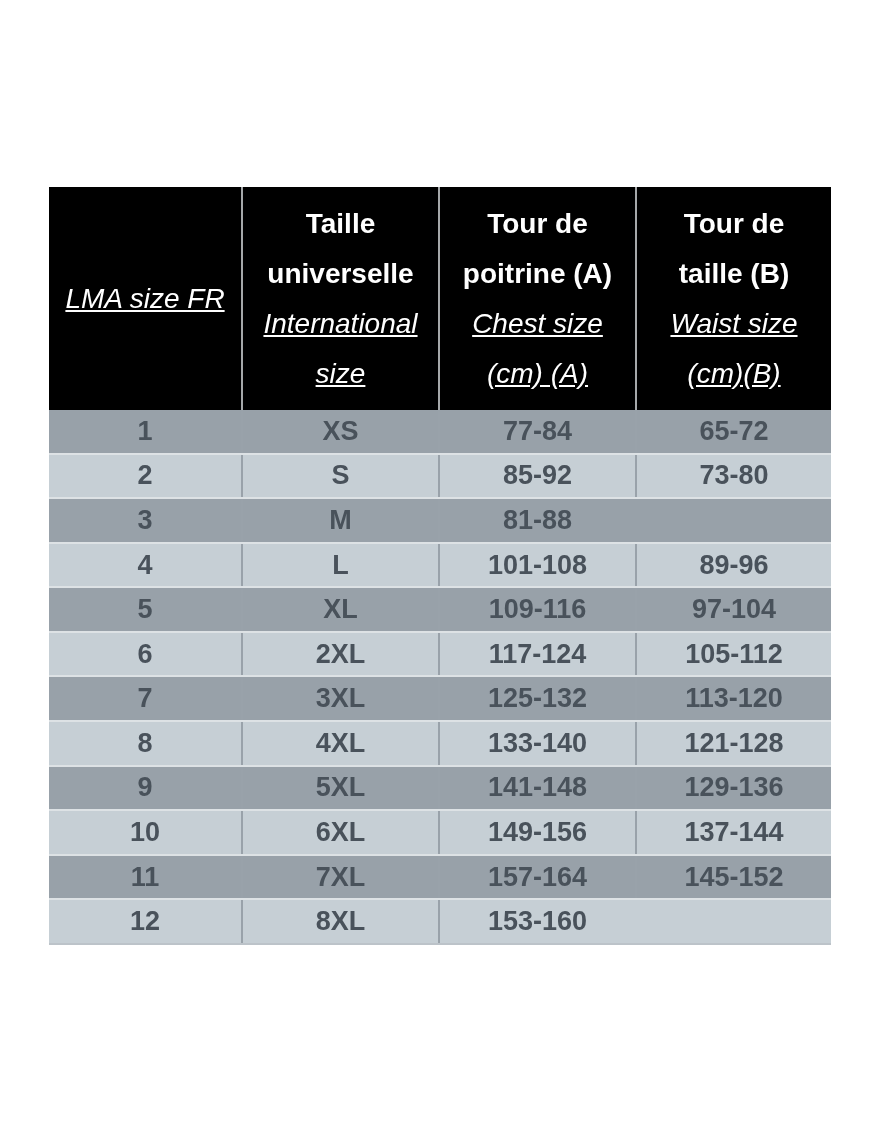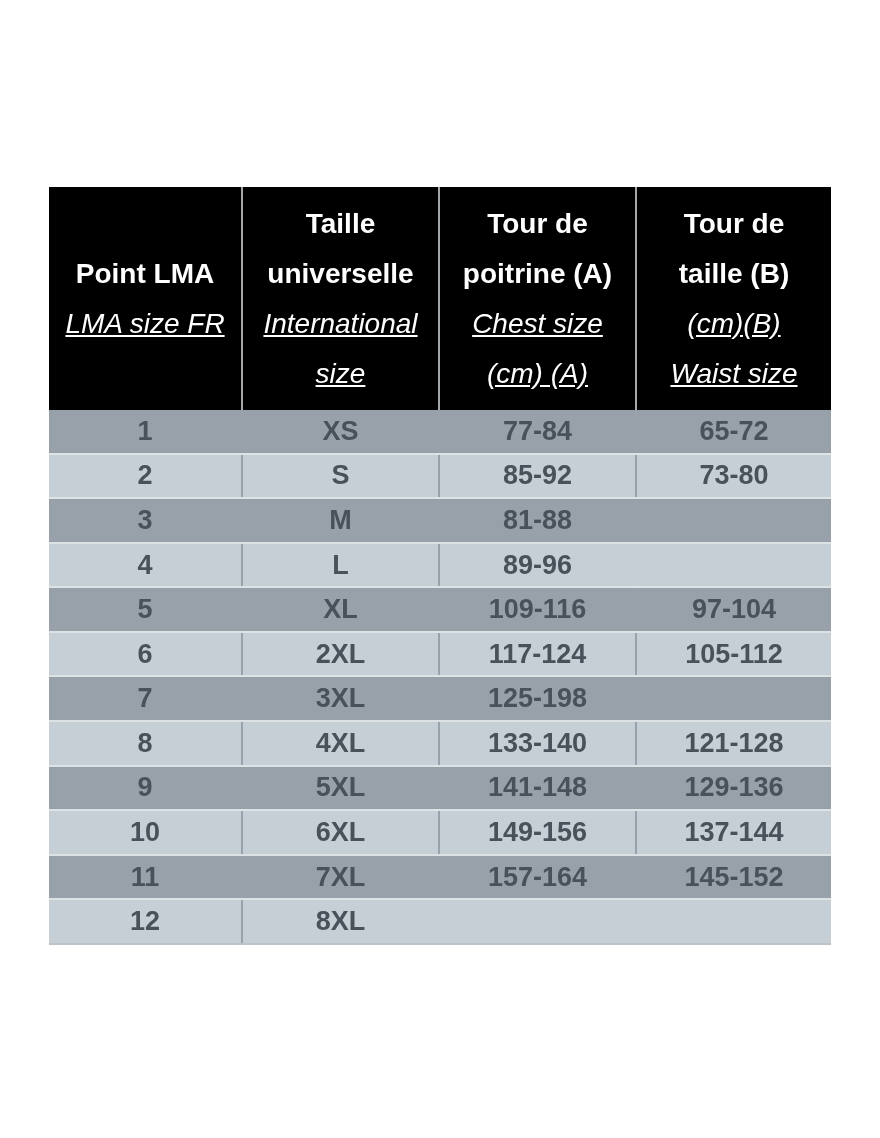--- a/index.html
+++ b/index.html
@@ -84,40 +84,39 @@
   .td + .td{border-left:2px solid var(--body-divider);text-align:right;}
 </style>
 </head>
 <body>
 
 <div class="page">
   <div class="size-table">
 
     <div class="thead">
       <div class="th">
-        <div class="hline-fr">Point LMA</div>
         <div class="hline-en">LMA size FR</div>
       </div>
       <div class="th">
         <div class="hline-fr">Taille</div>
         <div class="hline-fr">universelle</div>
         <div class="hline-en">International</div>
         <div class="hline-en">size</div>
       </div>
       <div class="th">
         <div class="hline-fr">Tour de</div>
         <div class="hline-fr">poitrine (A)</div>
         <div class="hline-en">Chest size</div>
         <div class="hline-en">(cm) (A)</div>
       </div>
       <div class="th">
         <div class="hline-fr">Tour de</div>
         <div class="hline-fr">taille (B)</div>
+        <div class="hline-en">Waist size</div>
         <div class="hline-en">(cm)(B)</div>
-        <div class="hline-en">Waist size</div>
       </div>
     </div>
 
     <div class="tbody">
       <div class="tr dark">
         <div class="td">1</div>
         <div class="td">XS</div>
         <div class="td">77-84</div>
         <div class="td">65-72</div>
       </div>
@@ -128,38 +127,40 @@
         <div class="td">73-80</div>
       </div>
       <div class="tr dark">
         <div class="td">3</div>
         <div class="td">M</div>
         <div class="td">81-88</div>
       </div>
       <div class="tr light">
         <div class="td">4</div>
         <div class="td">L</div>
+        <div class="td">101-108</div>
         <div class="td">89-96</div>
       </div>
       <div class="tr dark">
         <div class="td">5</div>
         <div class="td">XL</div>
         <div class="td">109-116</div>
         <div class="td">97-104</div>
       </div>
       <div class="tr light">
         <div class="td">6</div>
         <div class="td">2XL</div>
         <div class="td">117-124</div>
         <div class="td">105-112</div>
       </div>
       <div class="tr dark">
         <div class="td">7</div>
         <div class="td">3XL</div>
-        <div class="td">125-198</div>
+        <div class="td">125-132</div>
+        <div class="td">113-120</div>
       </div>
       <div class="tr light">
         <div class="td">8</div>
         <div class="td">4XL</div>
         <div class="td">133-140</div>
         <div class="td">121-128</div>
       </div>
       <div class="tr dark">
         <div class="td">9</div>
         <div class="td">5XL</div>
@@ -174,17 +175,18 @@
       </div>
       <div class="tr dark">
         <div class="td">11</div>
         <div class="td">7XL</div>
         <div class="td">157-164</div>
         <div class="td">145-152</div>
       </div>
       <div class="tr light">
         <div class="td">12</div>
         <div class="td">8XL</div>
+        <div class="td">153-160</div>
       </div>
     </div>
 
   </div>
 </div>
 
 </body></html>

